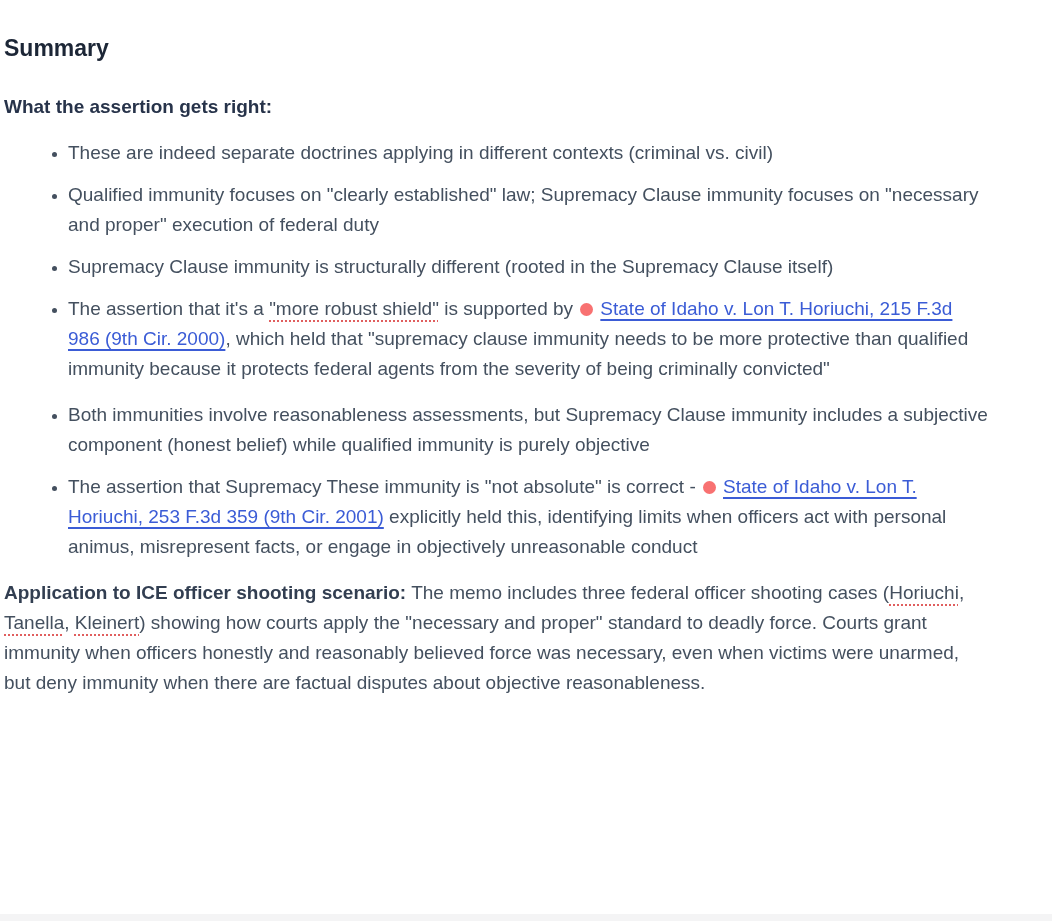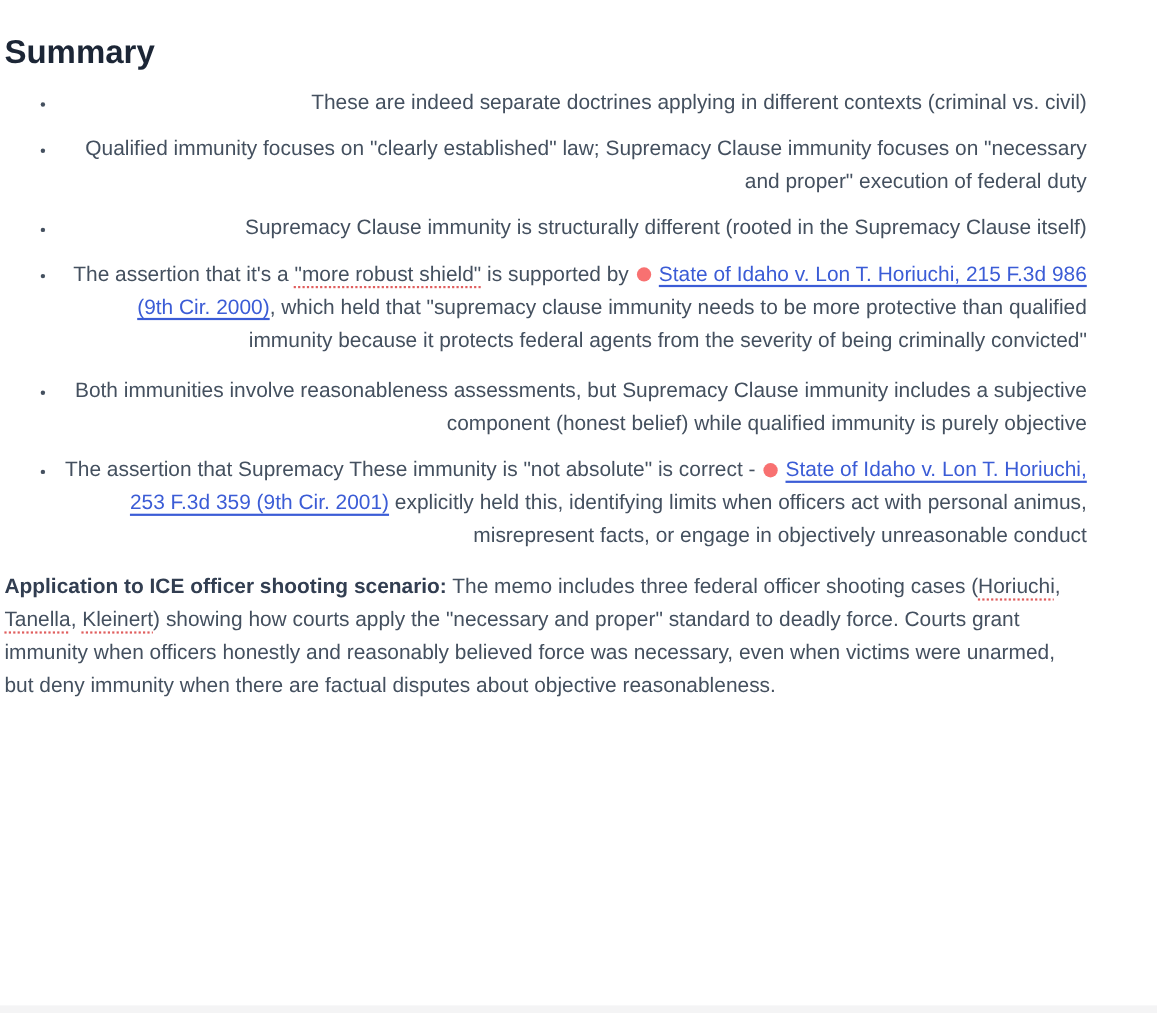--- a/index.html
+++ b/index.html
@@ -12,42 +12,42 @@
     font-family: "Liberation Sans", sans-serif;
     color: #44505f;
     font-size: 19px;
     line-height: 30px;
     -webkit-font-smoothing: antialiased;
   }
   .content {
     padding: 33px 64px 0 4px;
   }
   h2.page-title {
-    font-size: 30px;
+    font-size: 23px;
     line-height: 30px;
     font-weight: 700;
     color: #1c2636;
-    margin: 0 0 16px 0;
+    margin: 0 0 29px 0;
   }
   h3.section-heading {
     font-size: 19px;
     line-height: 30px;
     font-weight: 700;
     color: #27334a;
     margin: 0 0 16px 0;
   }
   p { margin: 0 0 18px 0; }
   p.last { margin-bottom: 0; }
   .b { font-weight: 700; color: #323e51; }
   ul.bullet-list {
     margin: 0 0 16px 0;
     padding: 0 0 0 48px;
     list-style: disc outside;
   }
-  ul.bullet-list li { margin: 0 0 12px 0; text-align: right; }
+  ul.bullet-list li { margin: 0 0 12px 16px; }
   ul.bullet-list li:last-child { margin-bottom: 0; }
   ul.bullet-list li::marker { color: #44505f; font-size: 16px; }
   a.case-link {
     color: #3b5cd6;
     text-decoration: underline;
     text-decoration-thickness: 1.5px;
     text-underline-offset: 4px;
     cursor: pointer;
   }
   .dotted {
@@ -75,20 +75,21 @@
   }
 </style>
 </head>
 <body>
 
 <div class="content">
 
   <h2 class="page-title">Summary</h2>
 
 
+  <h3 class="section-heading">What the assertion gets right:</h3>
 
   <ul class="bullet-list">
     <li><span>These are indeed separate doctrines applying in different contexts (criminal vs. civil)</span></li>
     <li><span>Qualified immunity focuses on "clearly established" law; Supremacy Clause immunity focuses on "necessary and proper" execution of federal duty</span></li>
     <li><span>Supremacy Clause immunity is structurally different (rooted in the Supremacy Clause itself)</span></li>
     <li><span>The assertion that it's a </span><span class="dotted">"more robust shield"</span><span> is supported by </span><span class="cite-dot"></span><a class="case-link">State of Idaho v. Lon T. Horiuchi, 215 F.3d 986 (9th Cir. 2000)</a><span>, which held that "supremacy clause immunity needs to be more protective than qualified immunity because it protects federal agents from the severity of being criminally convicted"</span></li>
   </ul>
 
 
   <ul class="bullet-list">

